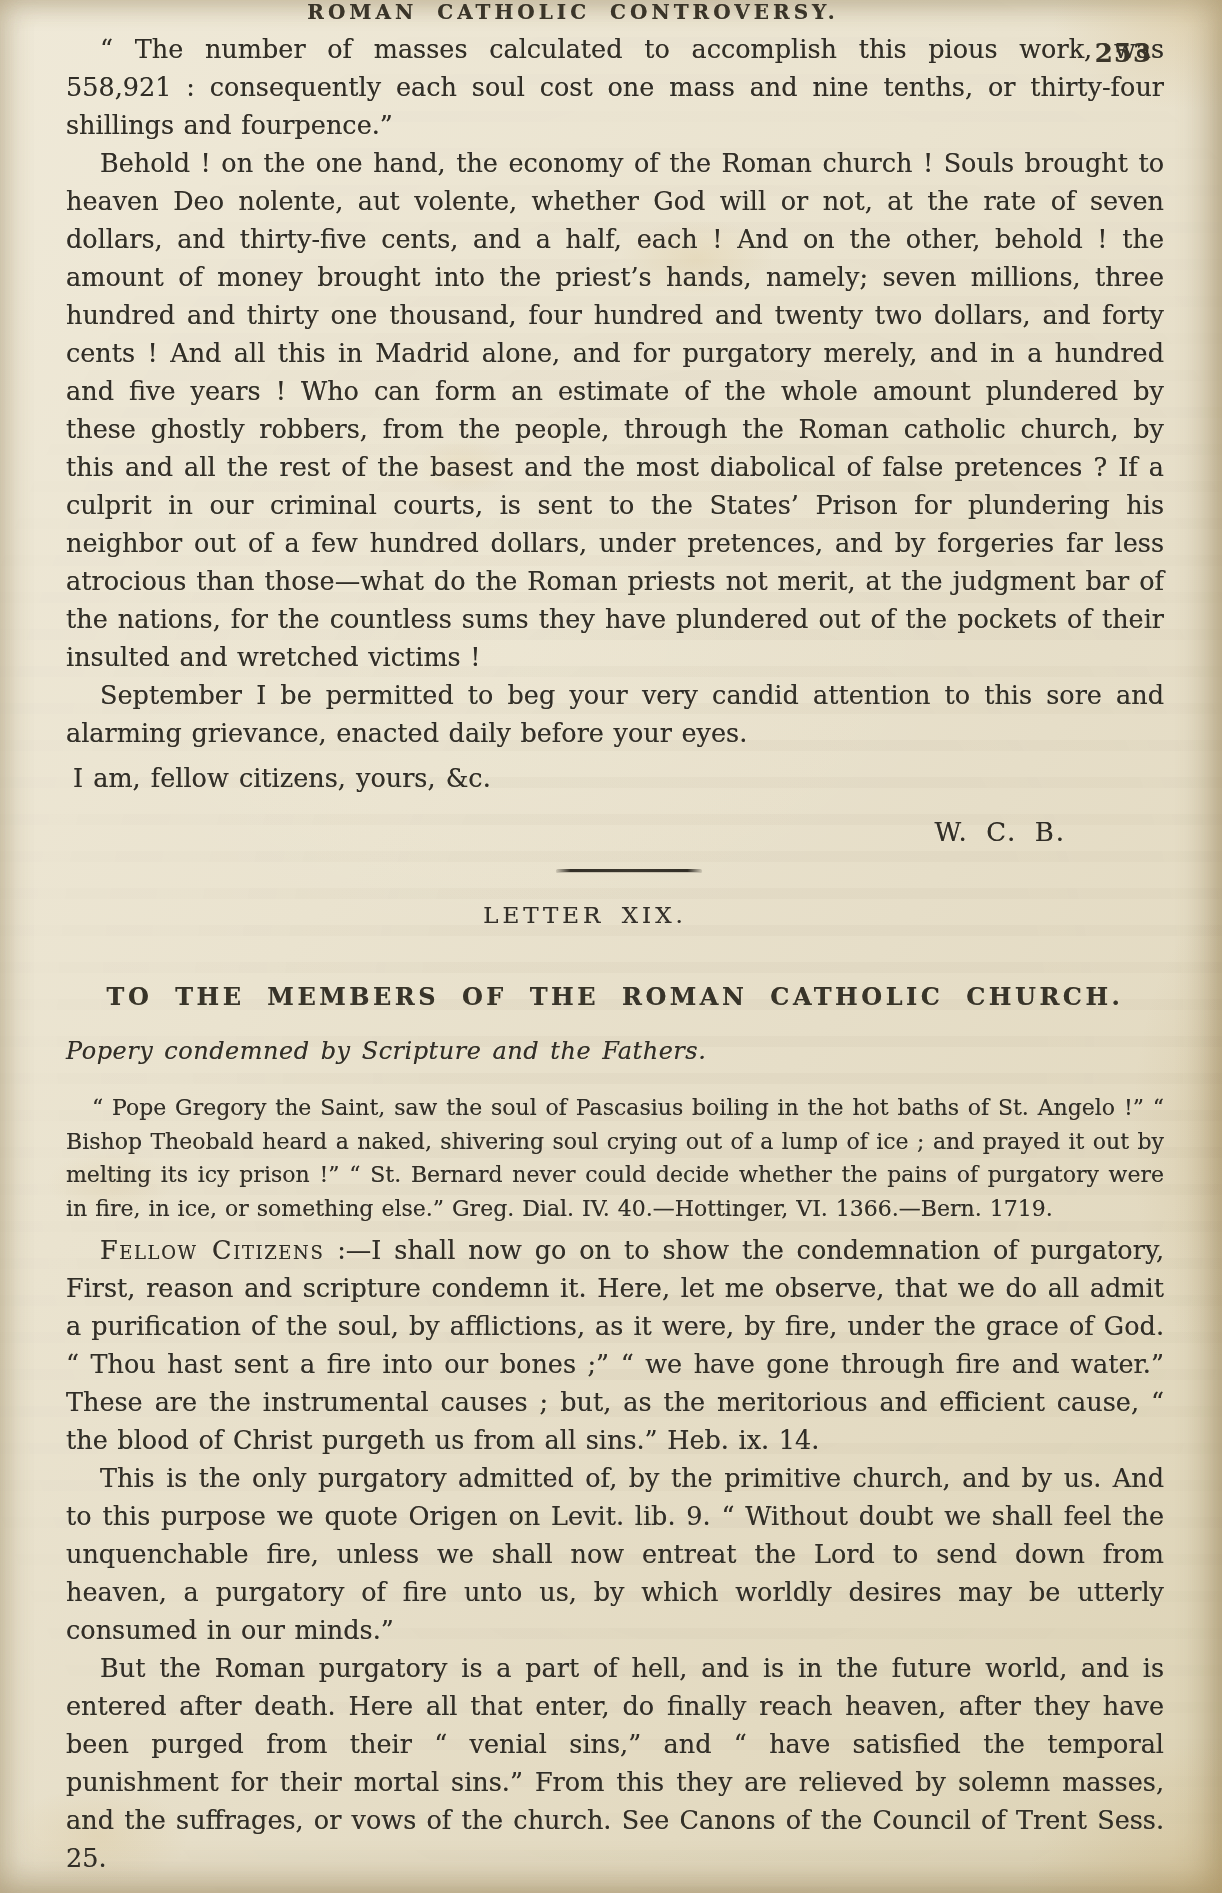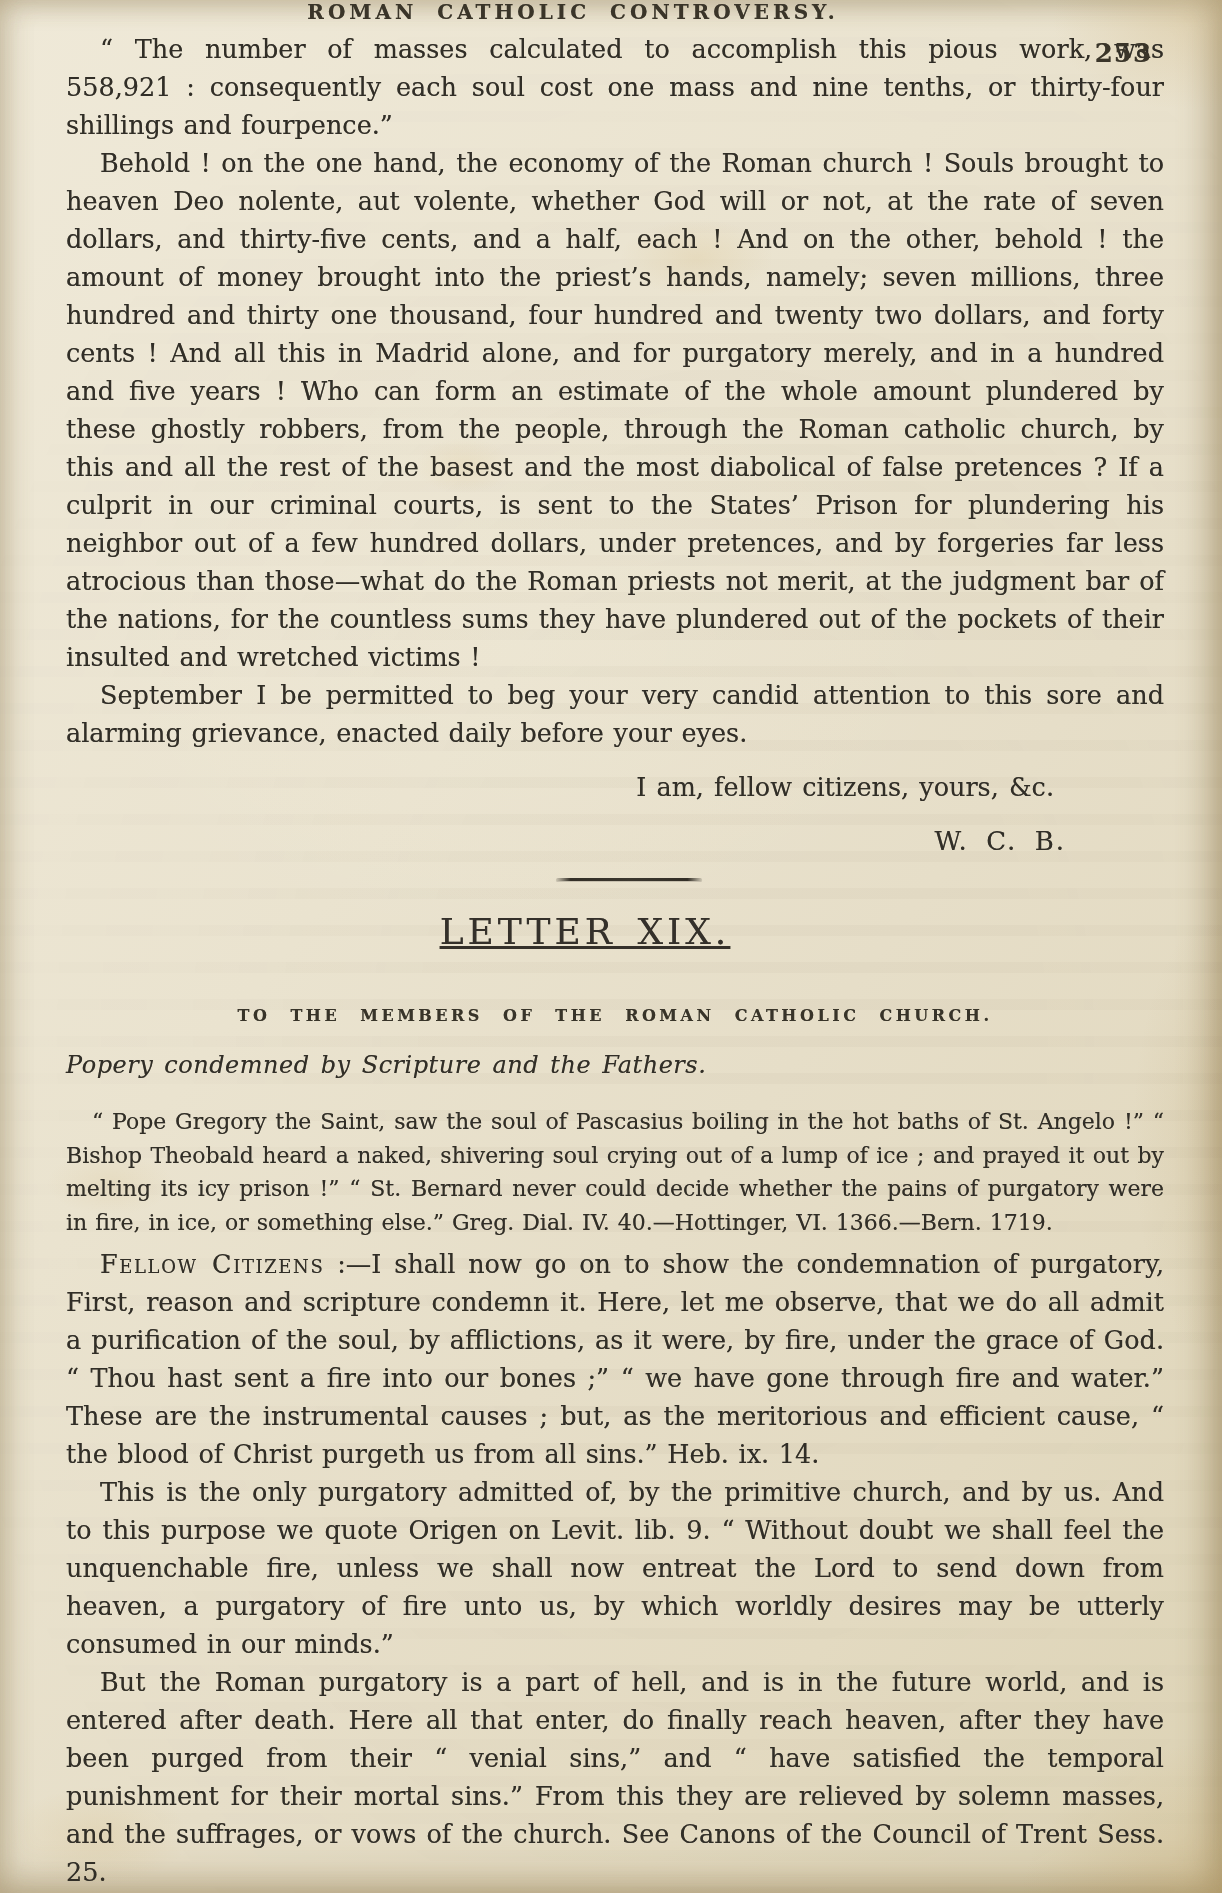--- a/index.html
+++ b/index.html
@@ -61,41 +61,41 @@
     text-align:justify;text-indent:34px;word-spacing:1.5px;
   }
   .first-p{margin-top:0;}
   .footnote-p{
     margin:26px 0 0 0;font-size:22px;line-height:33.5px;
     text-align:justify;text-indent:26px;word-spacing:1px;
   }
   .it{}
   .sc{font-variant:small-caps;letter-spacing:1.6px;}
   .closing-line{
-    margin:16px;font-size:25.5px;line-height:38px;
-    text-align:right;padding-right:94px;word-spacing:2px;
+    margin:7px;font-size:25.5px;line-height:38px;
+    padding-right:94px;word-spacing:2px;
   }
   .signature-line{
     margin:16px;font-size:26px;line-height:38px;
     text-align:right;padding-right:82px;letter-spacing:2px;word-spacing:7px;
   }
   .divider{
     width:146px;height:3px;margin:18px auto 0 auto;
     border-radius:2px;transform:translateX(14px);
     background:linear-gradient(90deg,rgba(51,47,39,.15),#332f27 10%,#3b372e 50%,#332f27 90%,rgba(51,47,39,.15));
     box-shadow:0 1px 0 rgba(51,47,39,.18);
   }
   .letter-heading{
     margin:30px 0 0 0;text-align:center;
-    font-size:36px;font-weight:400;letter-spacing:4px;word-spacing:6px;
-    color:#34302a;transform:translateX(-30px);text-decoration:underline;
+    font-size:23px;font-weight:400;letter-spacing:4px;word-spacing:6px;
+    color:#34302a;transform:translateX(-30px);
   }
   .address{
     margin-top:54px;text-align:center;
-    font-size:16px;font-weight:700;letter-spacing:3.5px;word-spacing:11px;
+    font-size:24px;font-weight:700;letter-spacing:3.5px;word-spacing:11px;
     color:#383429;
   }
   .subtitle{
     margin-top:26px;text-align:left;font-style:italic;
     font-size:24px;letter-spacing:.5px;word-spacing:3px;
   }
   .fc{margin-top:6px;}
 </style>
 </head>
 <body>

